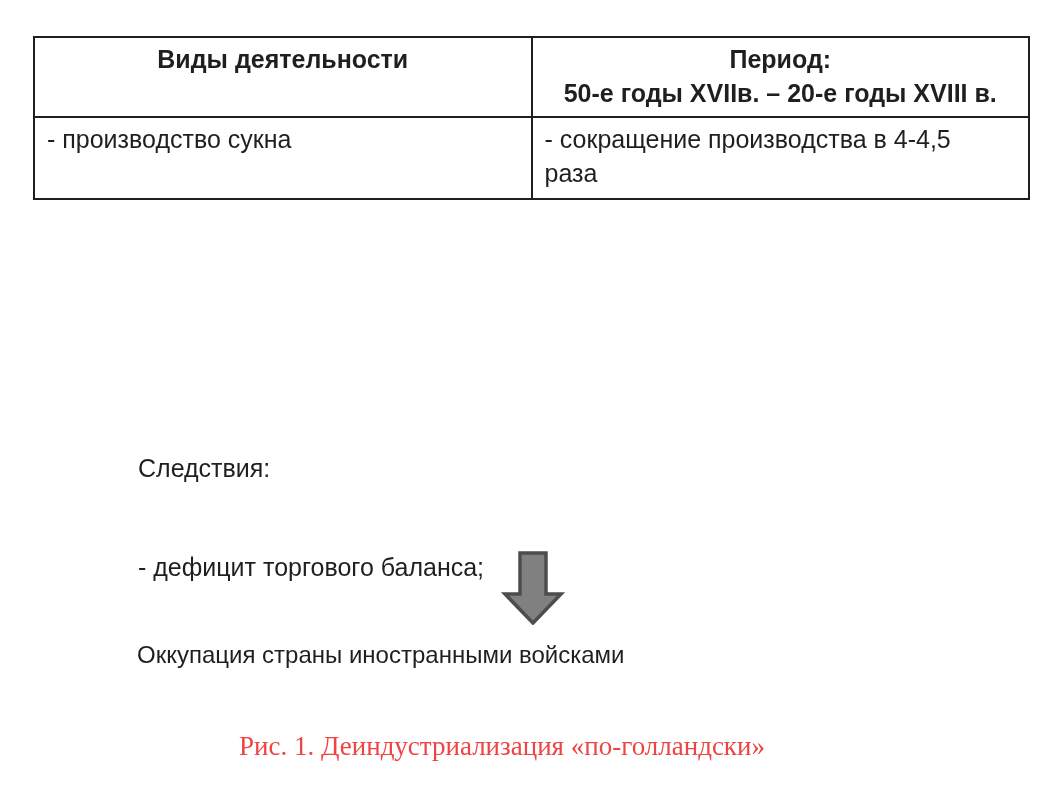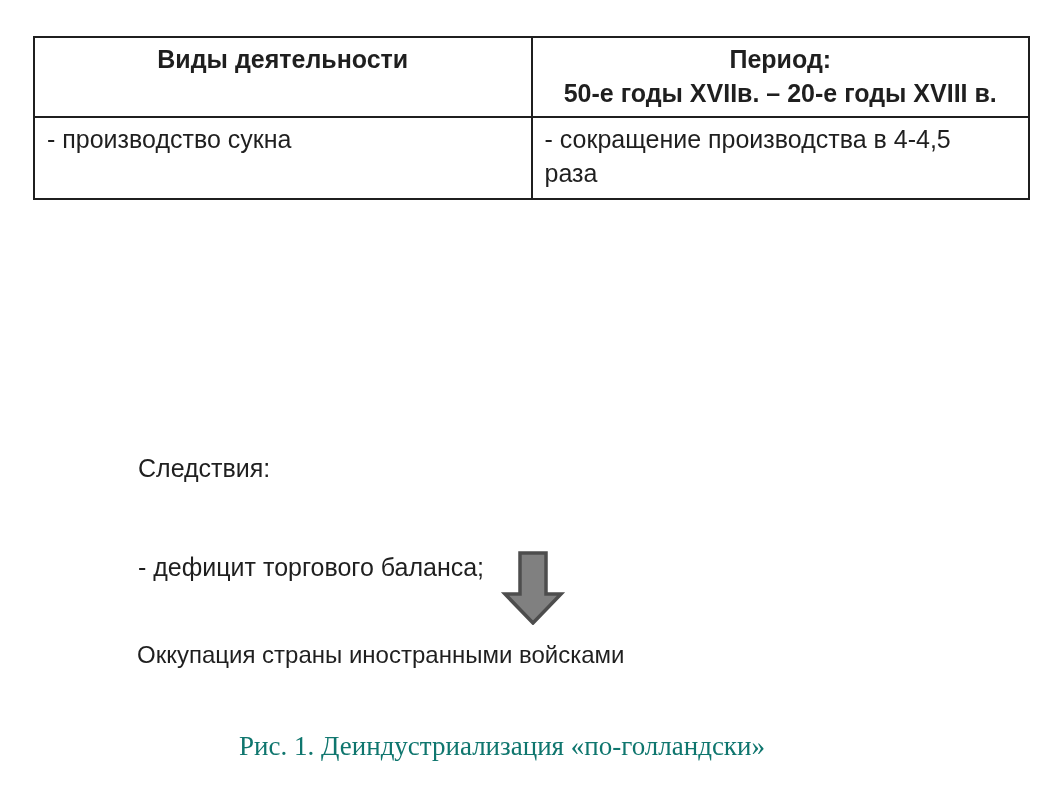--- a/index.html
+++ b/index.html
@@ -69,21 +69,21 @@
   }
 
   .caption {
     position: absolute;
     left: 0;
     top: 731px;
     width: 1004px;
     text-align: center;
     font-family: "Liberation Serif", "DejaVu Serif", serif;
     font-size: 27px;
-    color: #0f766e;
+    color: #ef4444;
   }
 </style>
 </head>
 <body>
 
 <div class="page">
 
   <table class="main-table">
     <tbody>
       <tr class="hdr-row">

